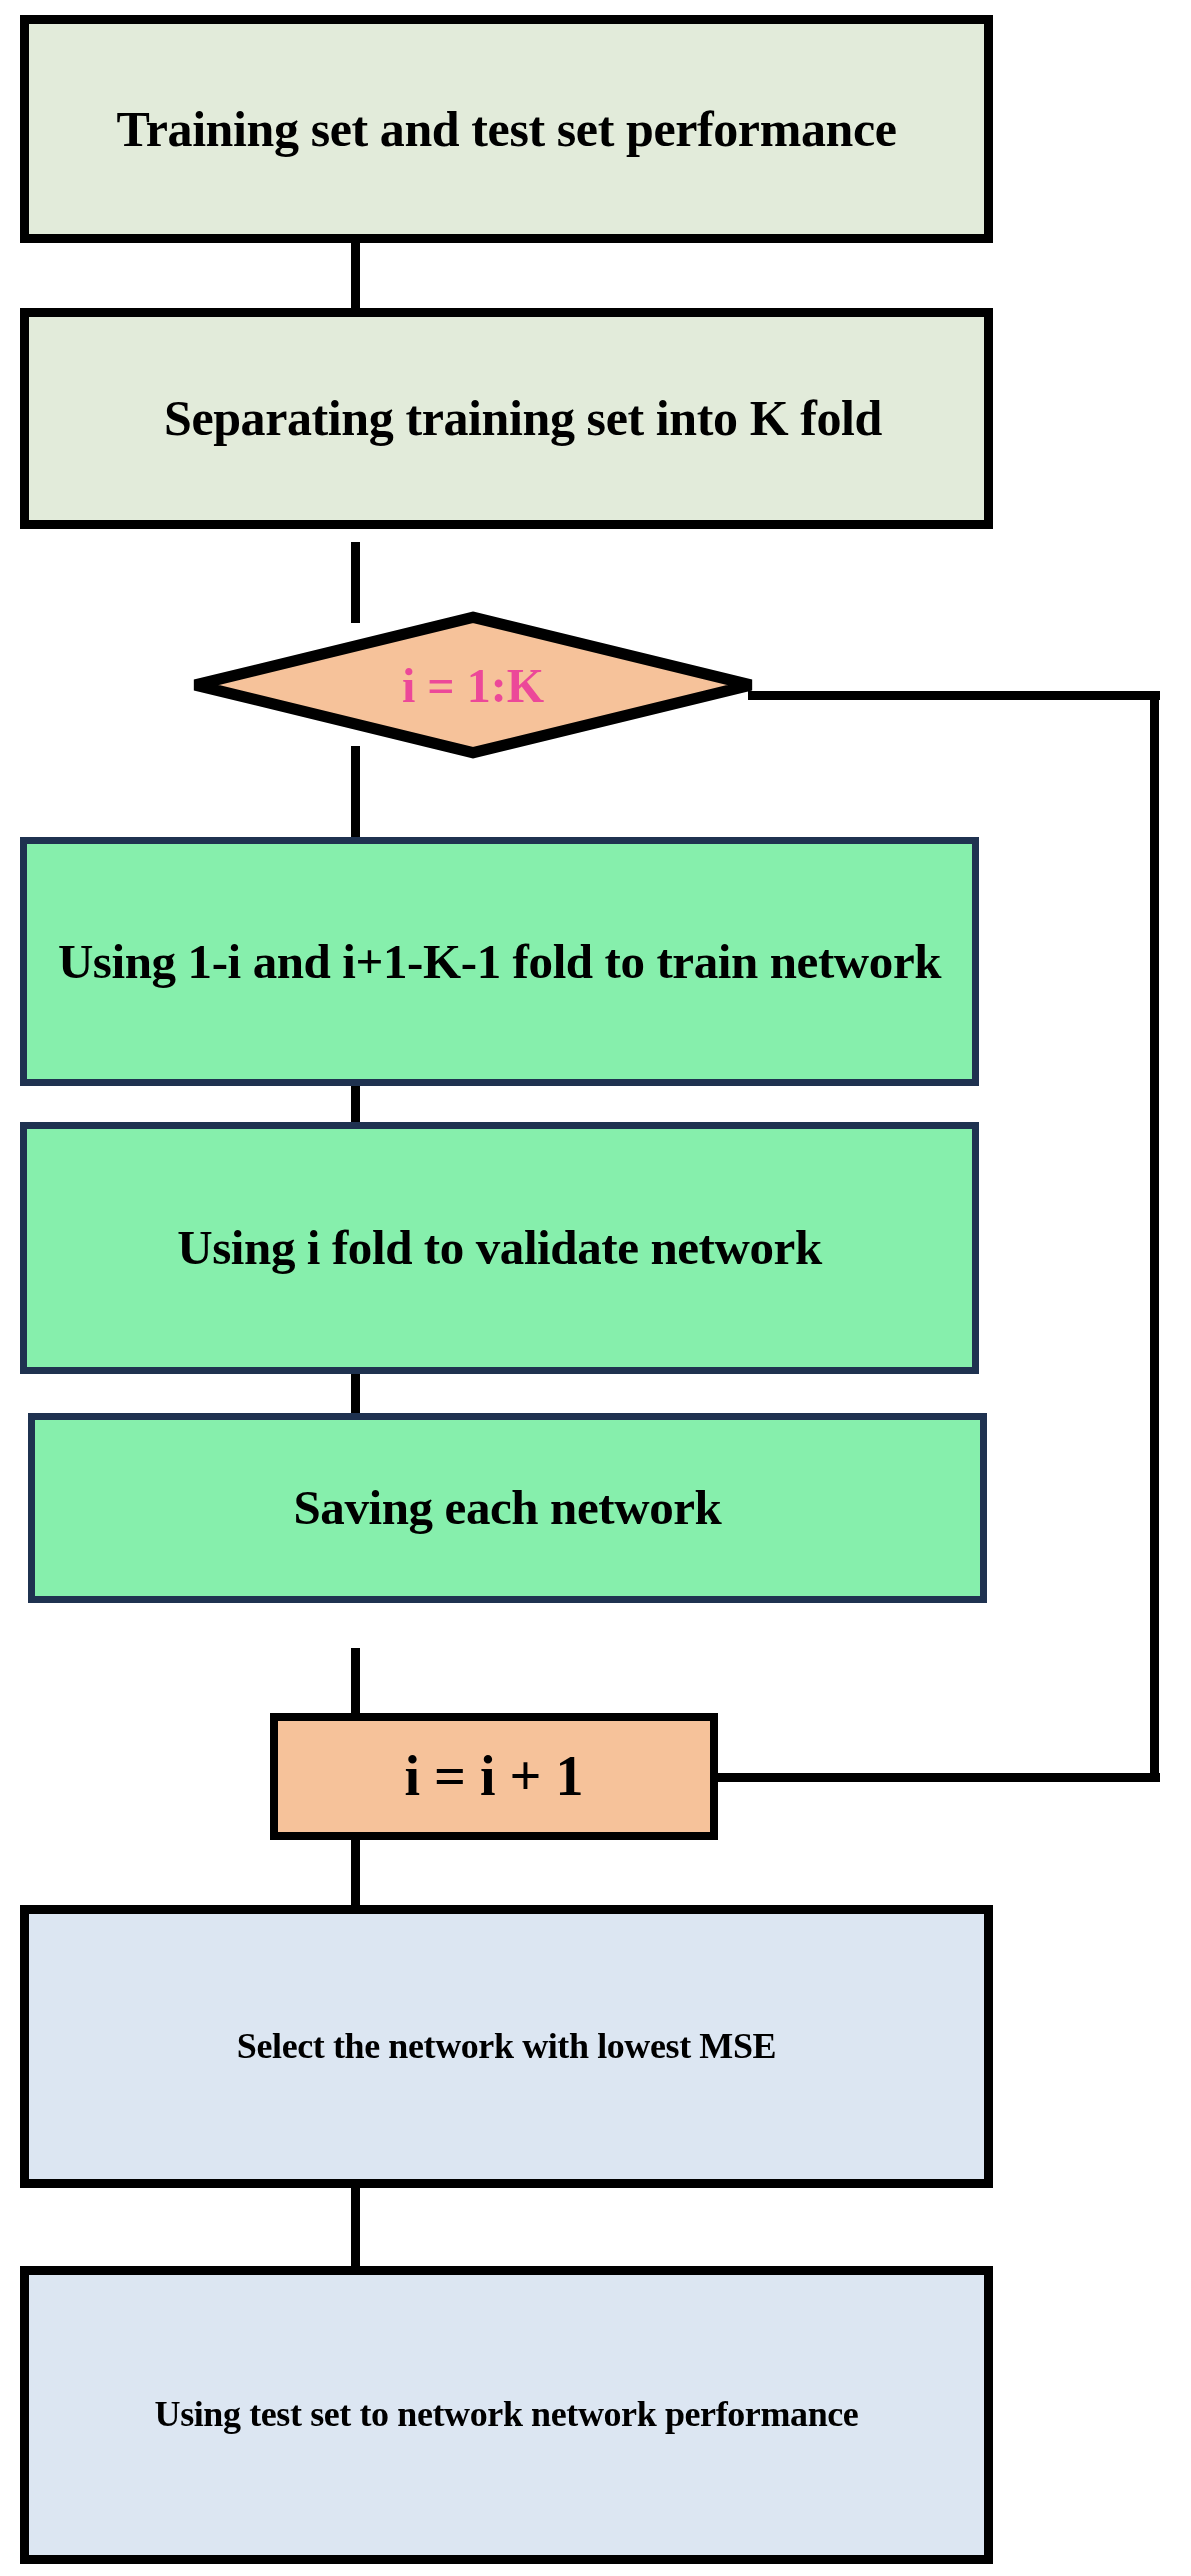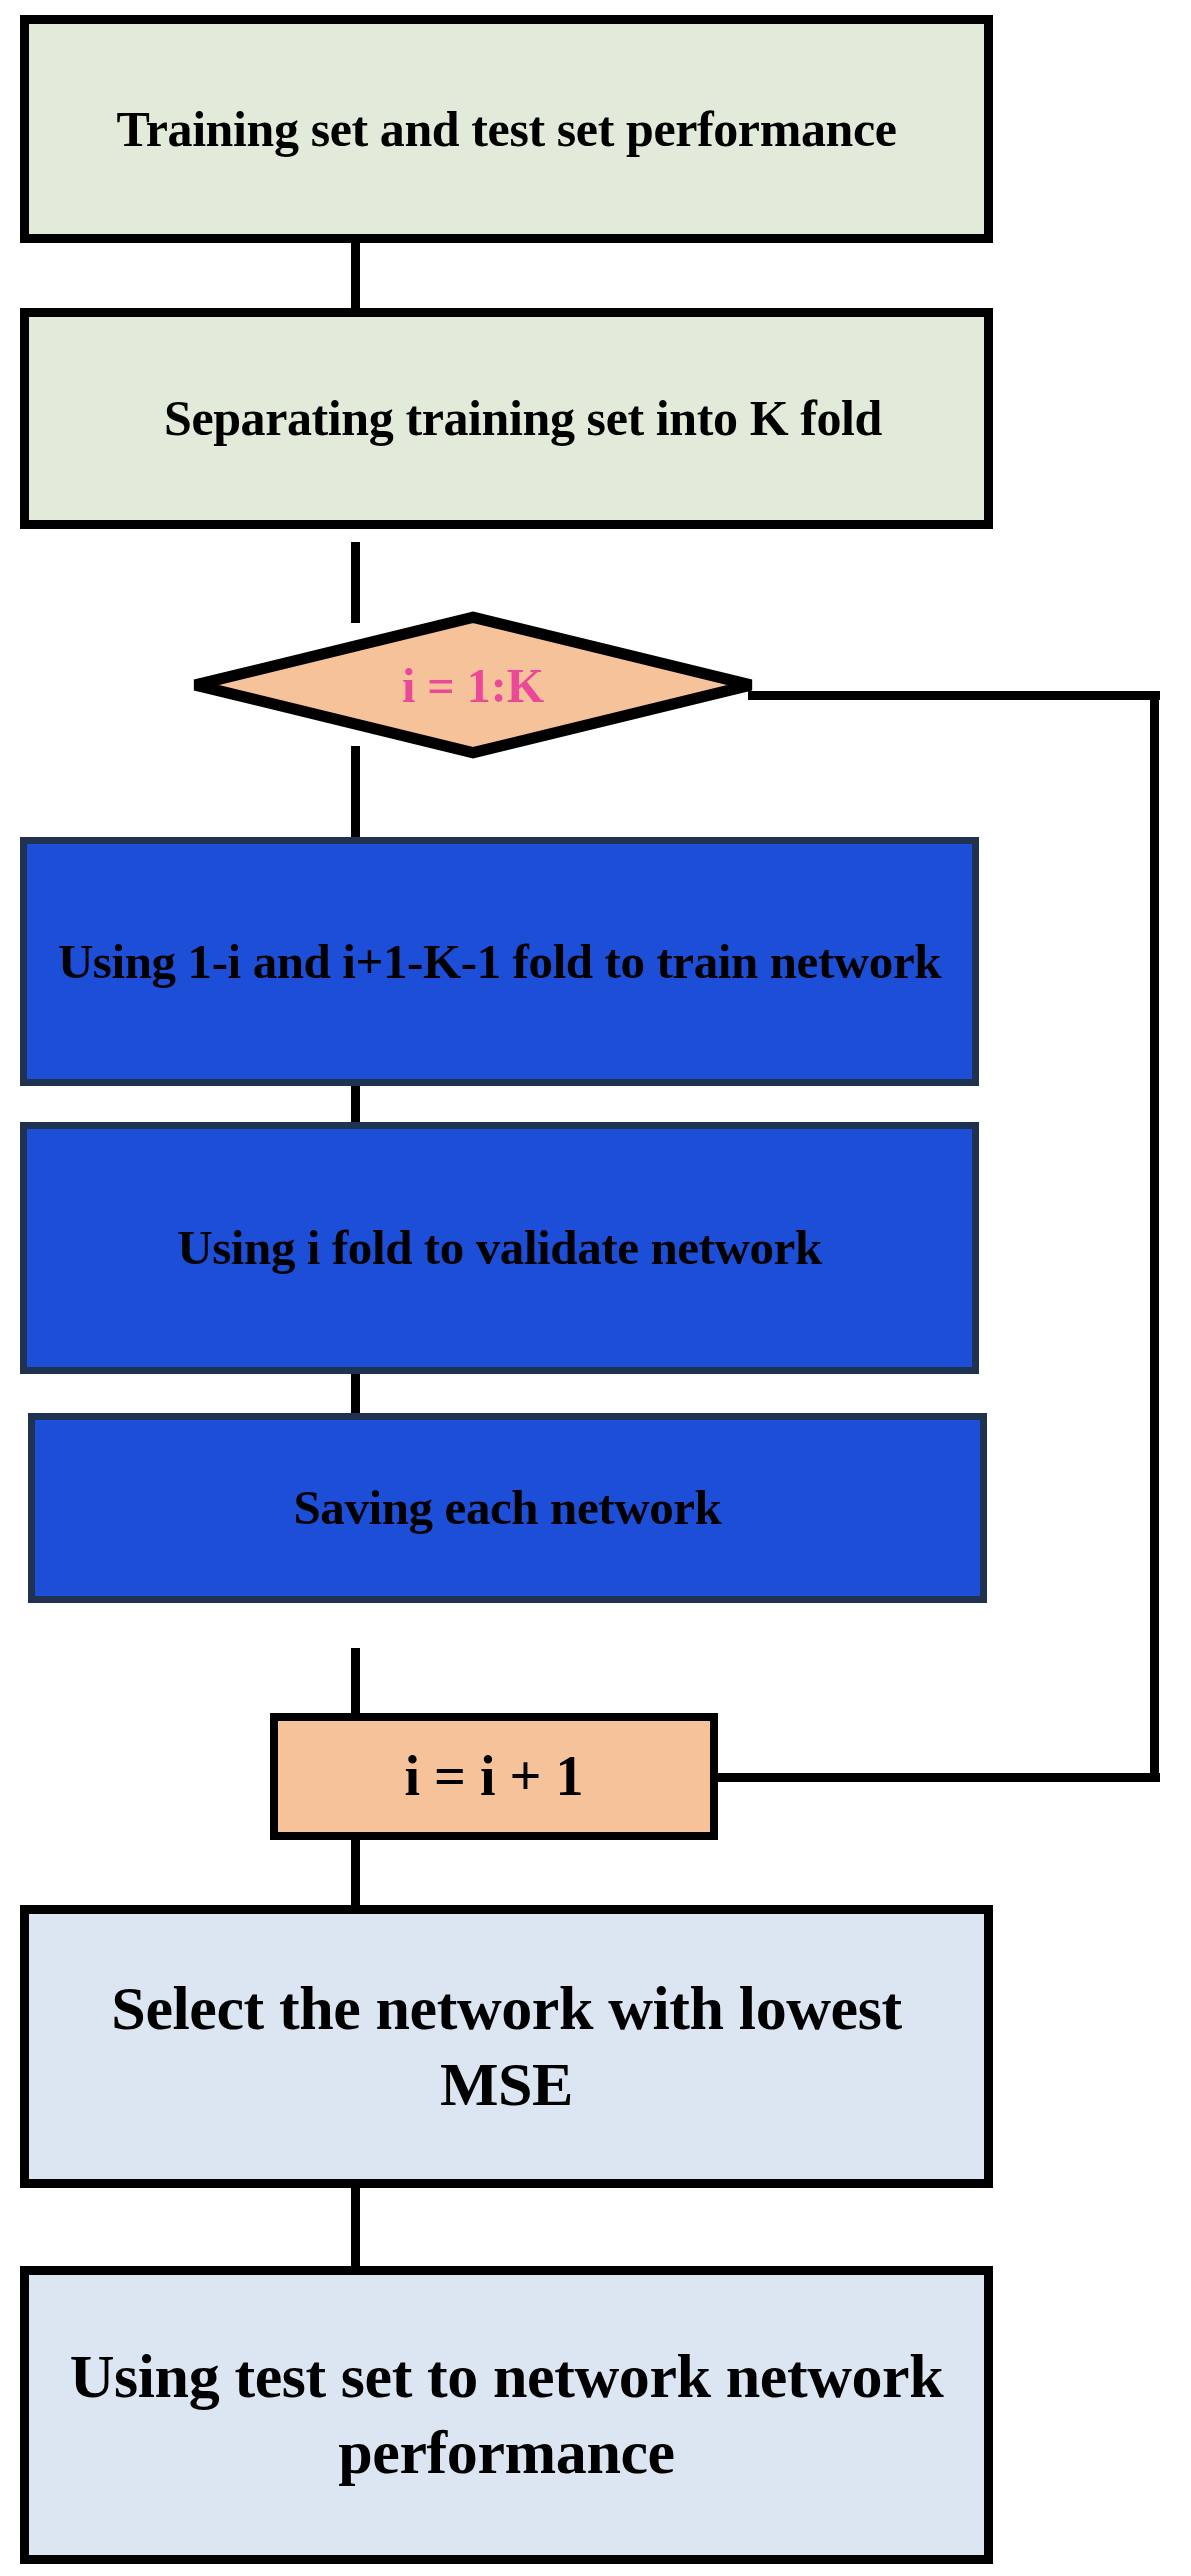--- a/index.html
+++ b/index.html
@@ -33,32 +33,32 @@
   
   .node.green {
     background: #E2EBDA;
     border: 9.4px solid #000000;
     font-size: 50px;
     letter-spacing: -0.4px;
   }
 
   
   .node.gray {
-    background: #1d4ed8;
+    background: #86efac;
     border: 7.7px solid #1F3250;
     font-size: 49px;
     letter-spacing: -0.4px;
     text-align: right;
   }
 
   
   .node.blue {
     background: #DCE6F2;
     border: 9.4px solid #000000;
-    font-size: 62px;
+    font-size: 36px;
     letter-spacing: -0.4px;
   }
 
   
   .node.orange {
     background: #F6C29A;
     border: 8.6px solid #000000;
     font-size: 56px;
   }
 

